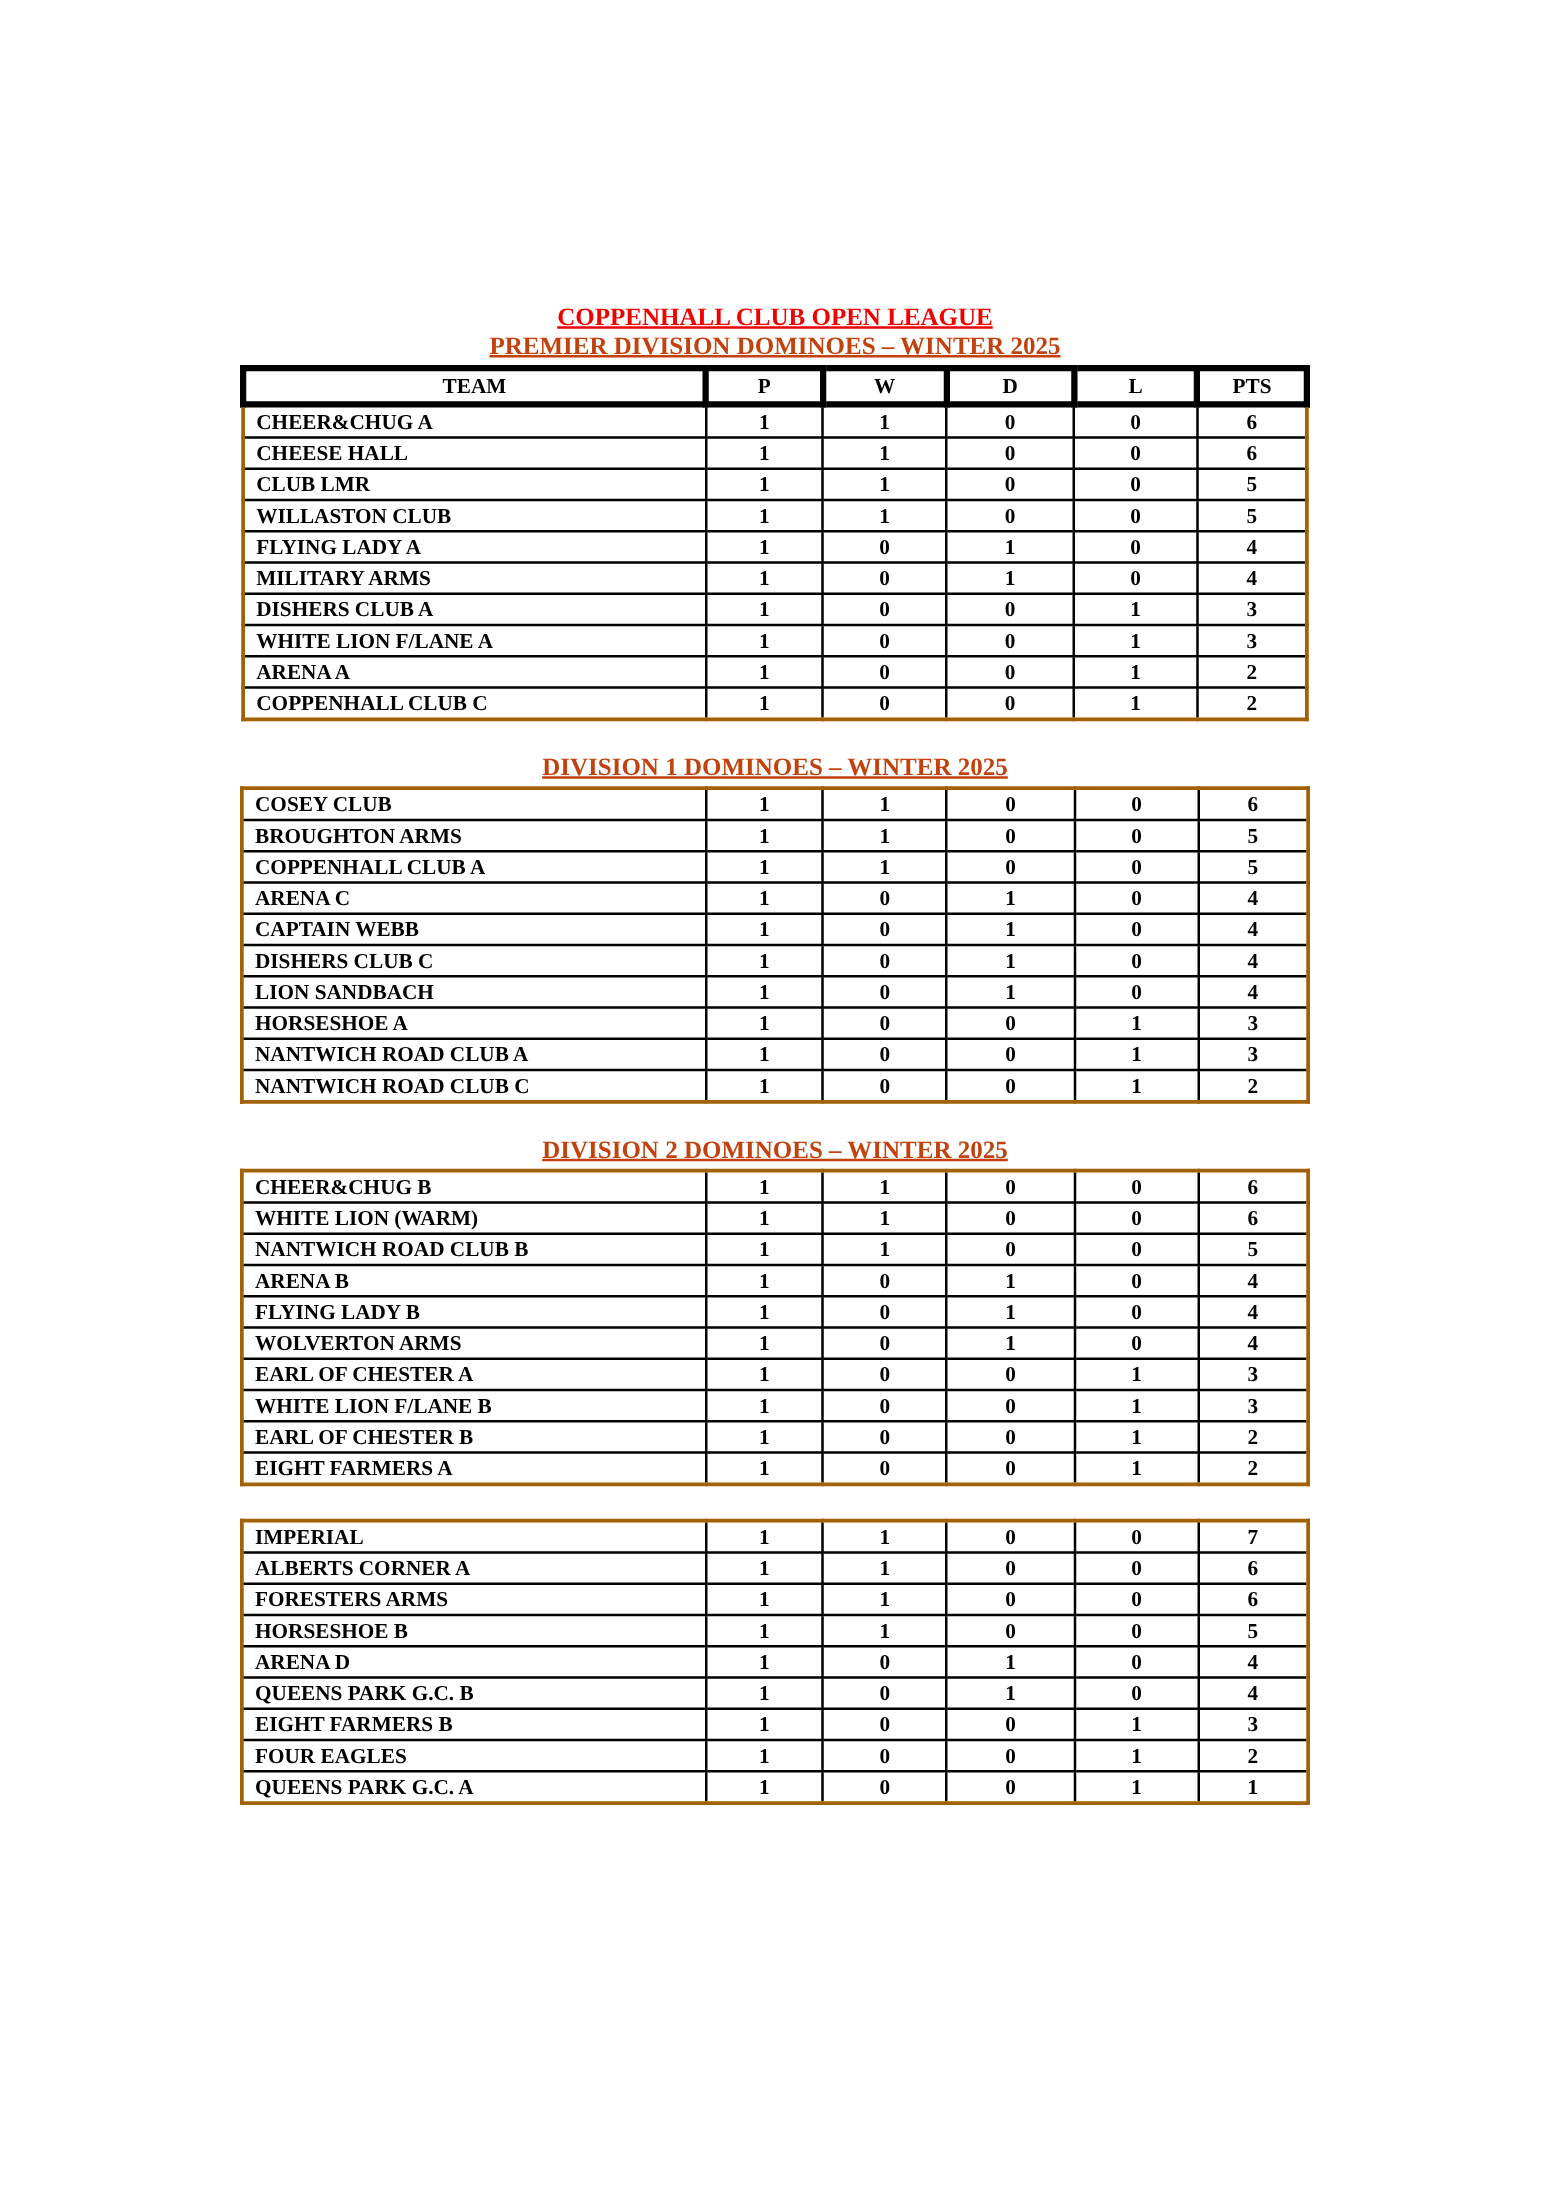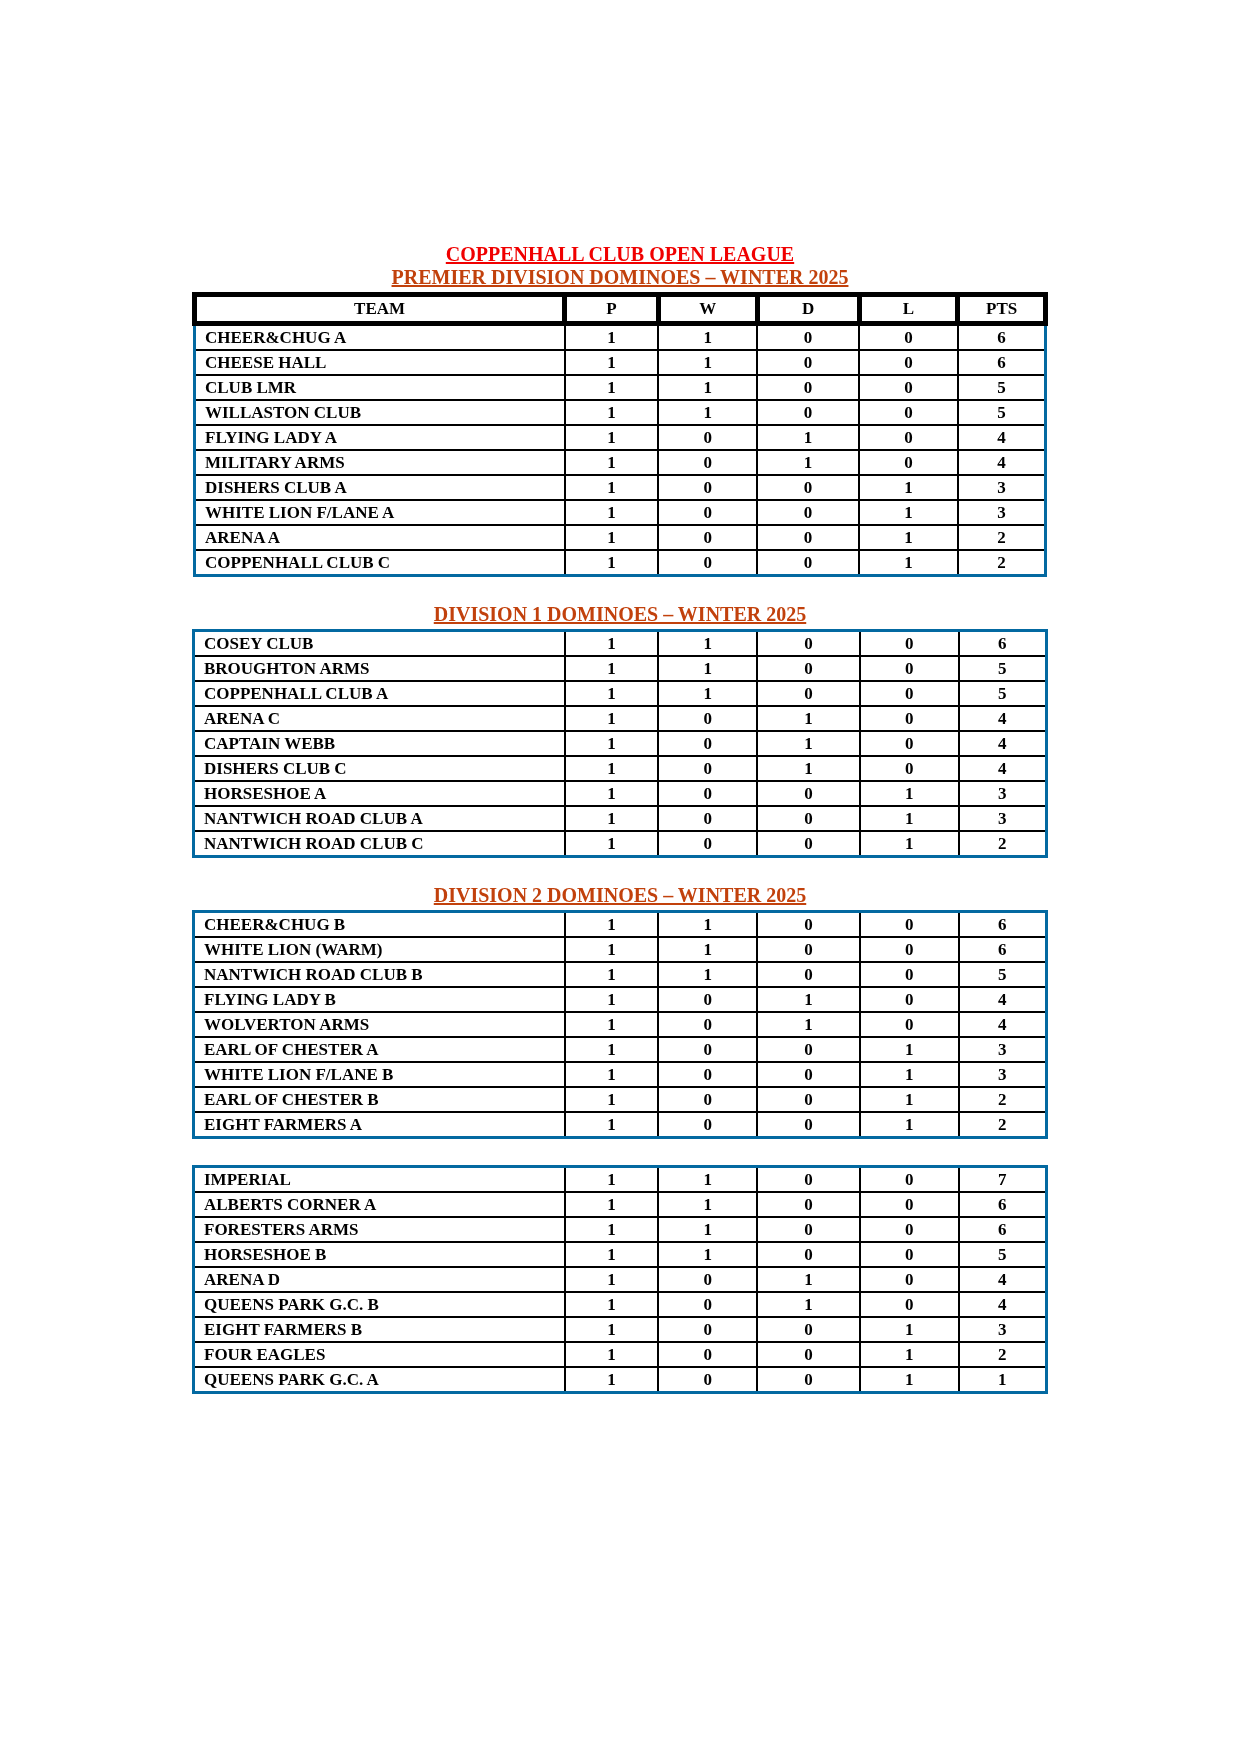--- a/index.html
+++ b/index.html
@@ -45,21 +45,21 @@
     text-decoration: underline;
   }
   .section { margin-top: 0; }
   .section + .section { margin-top: 26px; }
   .section .division-title { margin-bottom: 3px; }
 
   table.league-table {
     border-collapse: collapse;
     table-layout: fixed;
     width: 856px;
-    border: 3px solid #0369a1;
+    border: 3px solid #a16207;
     margin-top: 3px;
   }
   col.c-team { width: 43.5%; }
   col.c-p    { width: 11.0%; }
   col.c-w    { width: 11.6%; }
   col.c-d    { width: 12.0%; }
   col.c-l    { width: 11.6%; }
   col.c-pts  { width: 10.3%; }
 
   .league-table td, .league-table th {
@@ -267,20 +267,28 @@
 
   <tr>
     <td class="team">DISHERS CLUB C</td>
     <td class="num">1</td>
     <td class="num">0</td>
     <td class="num">1</td>
     <td class="num">0</td>
     <td class="num">4</td>
   </tr>
 
+  <tr>
+    <td class="team">LION SANDBACH</td>
+    <td class="num">1</td>
+    <td class="num">0</td>
+    <td class="num">1</td>
+    <td class="num">0</td>
+    <td class="num">4</td>
+  </tr>
 
   <tr>
     <td class="team">HORSESHOE A</td>
     <td class="num">1</td>
     <td class="num">0</td>
     <td class="num">0</td>
     <td class="num">1</td>
     <td class="num">3</td>
   </tr>
 
@@ -337,20 +345,28 @@
 
   <tr>
     <td class="team">NANTWICH ROAD CLUB B</td>
     <td class="num">1</td>
     <td class="num">1</td>
     <td class="num">0</td>
     <td class="num">0</td>
     <td class="num">5</td>
   </tr>
 
+  <tr>
+    <td class="team">ARENA B</td>
+    <td class="num">1</td>
+    <td class="num">0</td>
+    <td class="num">1</td>
+    <td class="num">0</td>
+    <td class="num">4</td>
+  </tr>
 
   <tr>
     <td class="team">FLYING LADY B</td>
     <td class="num">1</td>
     <td class="num">0</td>
     <td class="num">1</td>
     <td class="num">0</td>
     <td class="num">4</td>
   </tr>
 

